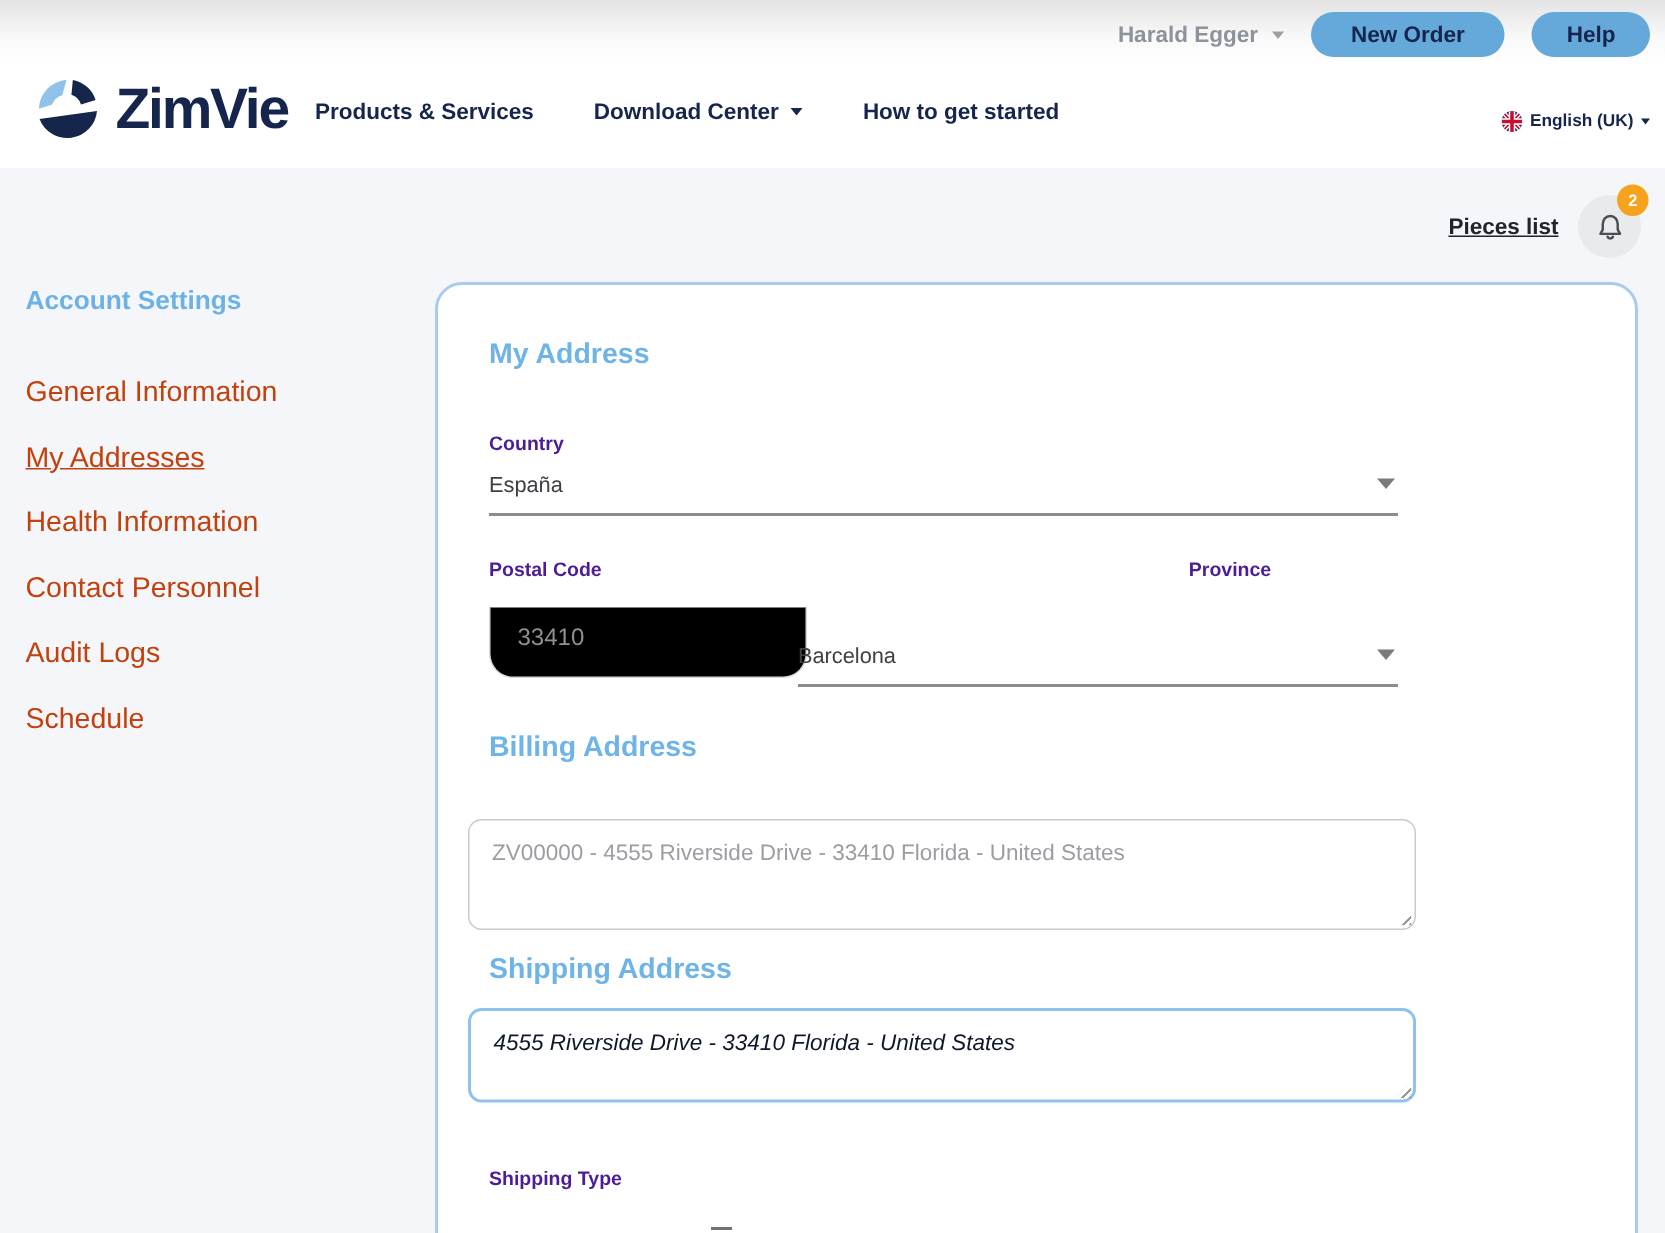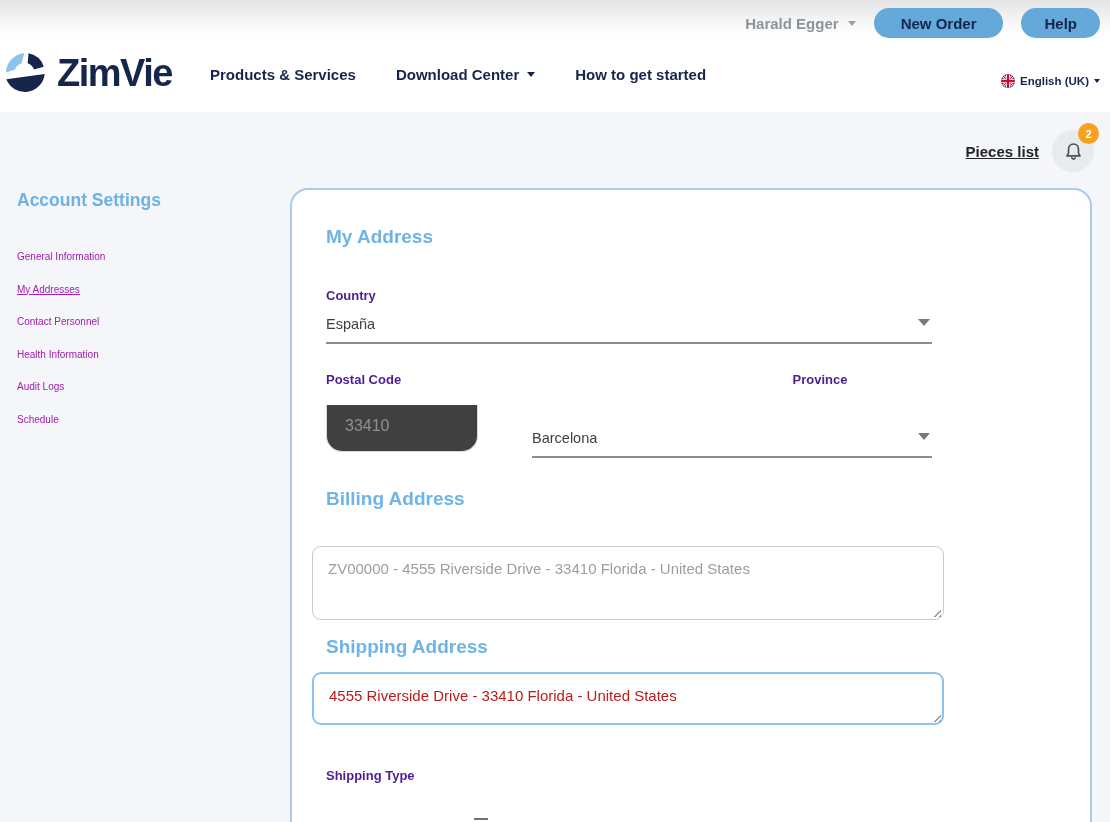--- a/index.html
+++ b/index.html
@@ -12,21 +12,21 @@
   .header-top { position:absolute; top:8px; right:10px; display:flex; align-items:center; gap:18px; }
   .user-menu { display:flex; align-items:center; gap:9px; cursor:pointer; }
   .user-name { color:#8d939b; font-size:15px; font-weight:700;margin-left:45px; }
   .caret { width:0; height:0; border-left:4.5px solid transparent; border-right:4.5px solid transparent; border-top:5.5px solid #9aa0a8; }
   .caret.navy { border-top-color:#16254c; }
   .caret.sm { border-left-width:3.5px; border-right-width:3.5px; border-top-width:4.5px; }
   .pill { height:30px; border:none; border-radius:17.5px; background:#64a9da; color:#15254c;
           font-family:inherit; font-weight:700; font-size:15px; padding:0 27px; cursor:pointer; }
   .pill.help { padding:0 23px; }
 
-  .logo { position:absolute; left:2px; top:50px; display:flex; align-items:center; gap:9px; cursor:pointer; }
+  .logo { position:absolute; left:22px; top:50px; display:flex; align-items:center; gap:9px; cursor:pointer; }
   .logo-text { color:#16254c; font-size:38px; font-weight:700; letter-spacing:-1.5px; line-height:1; }
 
   .nav { position:absolute; left:210px; top:66px; display:flex; align-items:center; gap:40px; }
   .nav a { display:flex; align-items:center; gap:8px; color:#16254c; font-size:15px; font-weight:700;
            text-decoration:none; cursor:pointer; white-space:nowrap; }
 
   .lang { position:absolute; right:10px; top:74px; display:flex; align-items:center; gap:5px;
           color:#16254c; font-size:11.5px; font-weight:700; cursor:pointer; }
 
   
@@ -34,54 +34,54 @@
   .pieces-link { color:#23232b; font-size:15px; font-weight:700; text-decoration:underline; cursor:pointer; }
   .bell-wrap { position:relative; width:42px; height:42px; border-radius:50%; background:#e9eaec;
                display:flex; align-items:center; justify-content:center; cursor:pointer; }
   .badge { position:absolute; top:-7px; right:-5px; width:21px; height:21px; border-radius:50%;
            background:#f6a21d; color:#fff; font-size:11px; font-weight:700;
            display:flex; align-items:center; justify-content:center; }
 
   
   .sidebar { position:absolute; left:17px; top:190px; width:250px; }
   .sidebar-title { color:#6cb2e5; font-size:17.5px; font-weight:700; margin-bottom:40px; }
-  .sidebar a { display:block; color:#a21caf; font-size:10px; text-decoration:none;
+  .sidebar a { display:block; color:#c2410c; font-size:19px; text-decoration:none;
                margin-bottom:21.5px; cursor:pointer; }
   .sidebar a.active { text-decoration:underline; }
 
   
   .panel { position:absolute; left:290px; top:188px; width:802px; height:690px;
            background:#fff; border:2px solid #a9cbec; border-radius:18px; padding-top:36px; }
   .section-heading { color:#6fb4e7; font-size:19px; font-weight:700; margin-left:34px; }
   .field-label { display:block; color:#4c1d95; font-size:13px; font-weight:700; margin-left:34px; }
 
   .select-line { position:relative; margin:12px 0 0 34px; width:606px; padding-bottom:9px;
                  border-bottom:2px solid #8c8c8c; cursor:pointer; }
   .select-value { font-size:14.5px; color:#3e4044; }
   .tri { position:absolute; right:2px; top:4px; width:0; height:0;
          border-left:6.5px solid transparent; border-right:6.5px solid transparent; border-top:7px solid #7a7a7a; }
 
   .country-label { margin-top:40px; }
   .pp-row { display:flex; margin:28px 0 0 34px; }
   .col-postal { width:206px; }
-  .postal-input { display:block; margin-top:18px; width:152px; height:47px;
+  .postal-input { display:block; margin-top:18px; width:212px; height:47px;
                   border:1px solid #d8d8db; border-top:none; border-radius:0 0 16px 16px;
                   padding:0 0 4px 18px; font-family:inherit; font-size:16px; color:#8f9094;
-                  background:#404040; outline:none; }
+                  background:#000000; outline:none; }
   .col-province { flex:1; }
   .col-province .select-line { margin:42px 0 0 0; width:400px; }
 
   .billing-heading { margin-top:30px; }
   .ta-wrap { position:relative; margin:36px 0 0 20px; width:632px; }
   .ta-wrap textarea { display:block; width:632px; height:74px; border-radius:9px;
                       padding:12px 15px; font-family:inherit; font-size:15px; line-height:1.35;
                       resize:none; outline:none; background:#fff; overflow:hidden; }
   .ta-wrap.gray textarea { border:1px solid #c9cacd; color:#9c9da2; }
   .ta-wrap.blue { margin-top:14px; }
-  .ta-wrap.blue textarea { border:2px solid #90c2eb; color:#b91c1c; height:53px; }
+  .ta-wrap.blue textarea { border:2px solid #90c2eb; color:#0f172a; height:63px;font-style:italic; }
   .grip { position:absolute; right:3px; bottom:3px; width:10px; height:10px;
           background:repeating-linear-gradient(135deg, transparent 0 2px, #98989c 2px 3.5px);
           clip-path:polygon(100% 0, 100% 100%, 0 100%); cursor:nwse-resize; }
   .shipping-heading { margin-top:16px; }
   .shipping-type-label { margin-top:43px; }
   .checkbox-fragment { position:absolute; left:182px; top:628px; width:14px; height:6px;
                        border-top:2px solid #71717a; cursor:pointer; }
 </style>
 </head>
 <body>
@@ -151,22 +151,22 @@
         <path d="M10.2 18.6 a1.9 1.9 0 0 0 3.6 0" fill="none" stroke="#4a4d55" stroke-width="1.7" stroke-linecap="round"></path>
       </svg>
       <span class="badge">2</span>
     </div>
   </div>
 
   <div class="sidebar">
     <div class="sidebar-title">Account Settings</div>
     <a>General Information</a>
     <a class="active">My Addresses</a>
+    <a>Health Information</a>
     <a>Contact Personnel</a>
-    <a>Health Information</a>
     <a>Audit Logs</a>
     <a>Schedule</a>
   </div>
 
   <div class="panel">
 
     <div class="section-heading">My Address</div>
 
     <label class="field-label country-label">Country</label>
     <div class="select-line">

